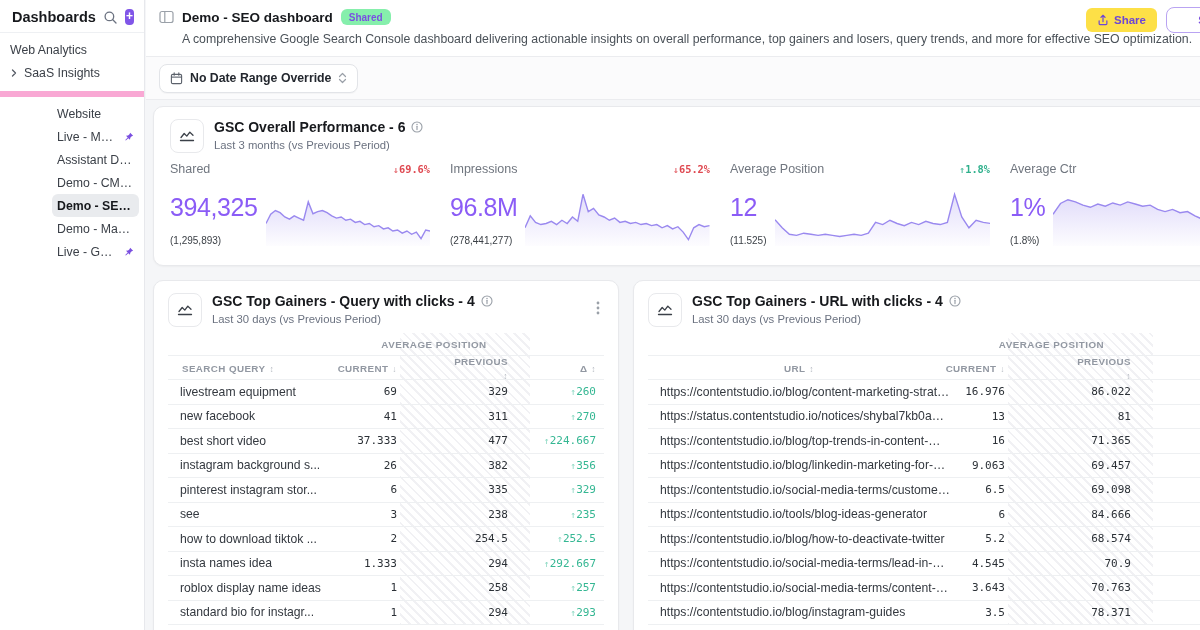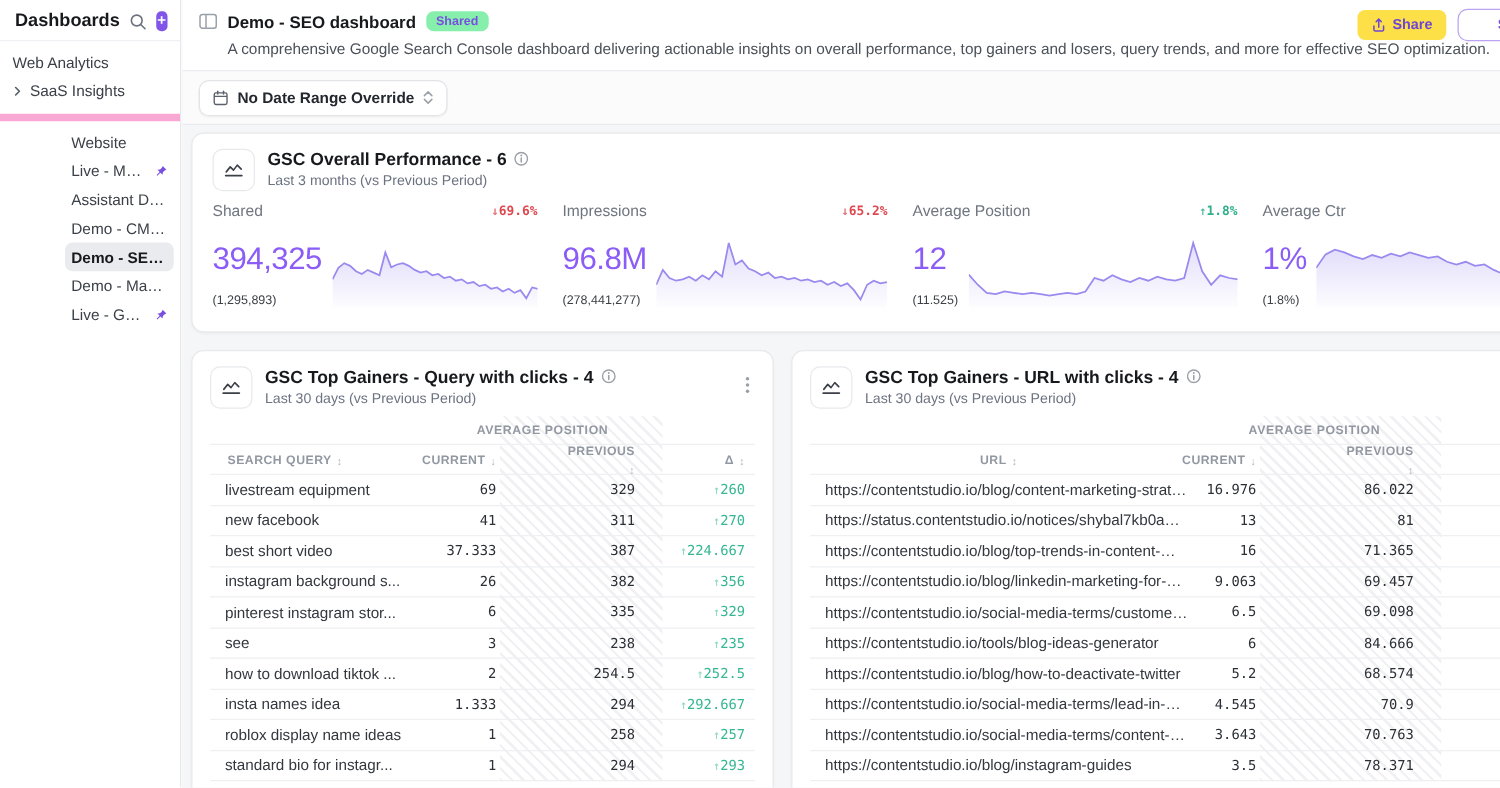--- a/index.html
+++ b/index.html
@@ -400,21 +400,21 @@
                 </div>
                 <div class="trow drow">
                   <div class="cell-name">new facebook</div>
                   <div class="cell-num cell-cur">41</div>
                   <div class="cell-num cell-prev">311</div>
                   <div class="cell-num cell-delta"><i class="arr">↑</i>270</div>
                 </div>
                 <div class="trow drow">
                   <div class="cell-name">best short video</div>
                   <div class="cell-num cell-cur">37.333</div>
-                  <div class="cell-num cell-prev">387</div>
+                  <div class="cell-num cell-prev">477</div>
                   <div class="cell-num cell-delta"><i class="arr">↑</i>224.667</div>
                 </div>
                 <div class="trow drow">
                   <div class="cell-name">instagram background s...</div>
                   <div class="cell-num cell-cur">26</div>
                   <div class="cell-num cell-prev">382</div>
                   <div class="cell-num cell-delta"><i class="arr">↑</i>356</div>
                 </div>
                 <div class="trow drow">
                   <div class="cell-name">pinterest instagram stor...</div>

